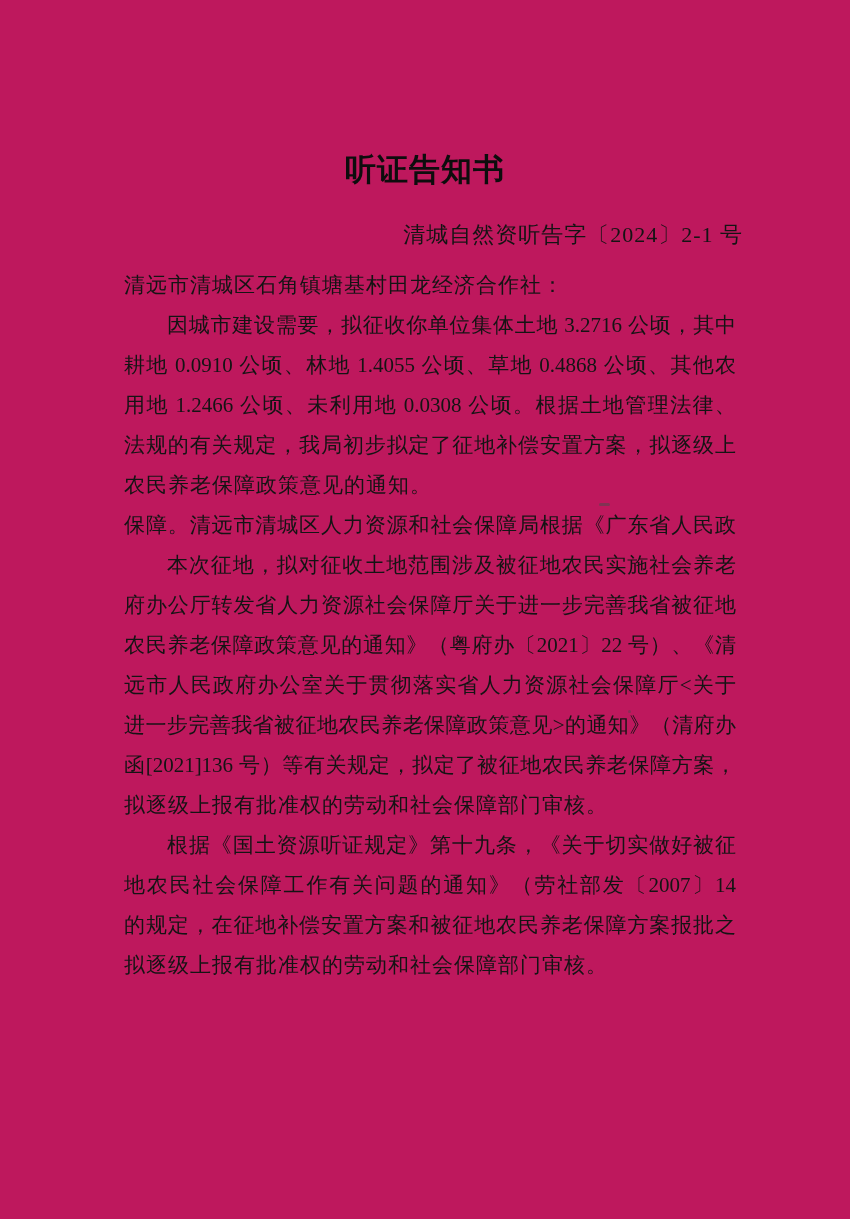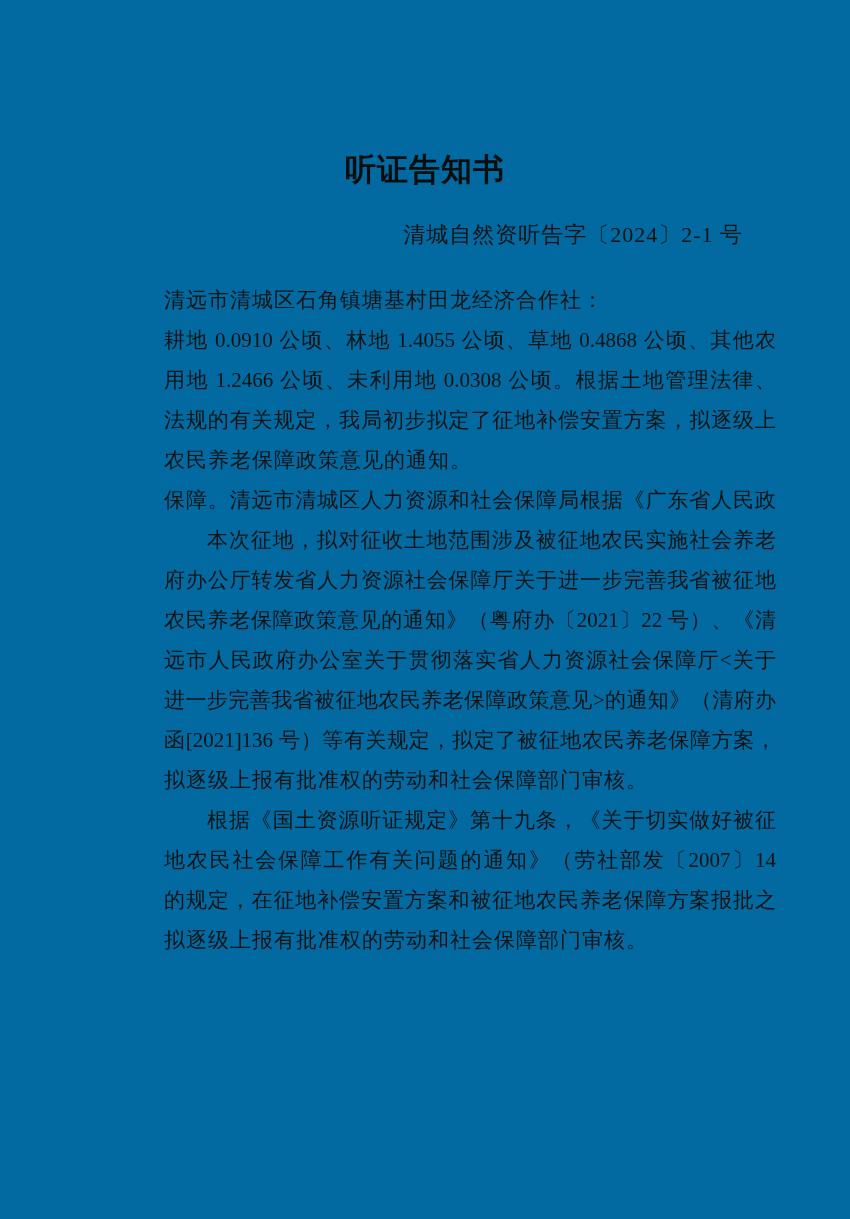--- a/index.html
+++ b/index.html
@@ -4,21 +4,21 @@
 <style>
   html, body {
     margin: 0;
     padding: 0;
     background: #ffffff;
   }
   .page {
     position: relative;
     width: 850px;
     height: 1219px;
-    background: #0369a1;
+    background: #be185d;
     color: #121212;
     font-family: "Liberation Serif", serif;
     overflow: hidden;
   }
   .title {
     position: absolute;
     top: 150px;
     left: 0;
     width: 100%;
     margin: 0;
@@ -35,24 +35,23 @@
     top: 219px;
     right: 107px;
     font-size: 22px;
     line-height: 32px;
     letter-spacing: 1px;
     color: #141414;
     white-space: nowrap;
   }
   .doc-body {
     position: absolute;
-    top: 280px;
+    top: 265px;
     left: 124px;
     width: 612px;
-    margin-left: 40px;
   }
   .line {
     height: 40px;
     line-height: 40px;
     font-size: 21px;
     color: #141414;
     overflow: hidden;
   }
   .line.fill {
     text-align: justify;
@@ -78,20 +77,21 @@
 <body>
 
 <div class="page">
 
   <h1 class="title">听证告知书</h1>
 
   <div class="doc-number">清城自然资听告字〔2024〕2-1 号</div>
 
   <div class="doc-body">
     <div class="line left">清远市清城区石角镇塘基村田龙经济合作社：</div>
+    <div class="line fill indent">因城市建设需要，拟征收你单位集体土地 3.2716 公顷，其中</div>
     <div class="line fill">耕地 0.0910 公顷、林地 1.4055 公顷、草地 0.4868 公顷、其他农</div>
     <div class="line fill">用地 1.2466 公顷、未利用地 0.0308 公顷。根据土地管理法律、</div>
     <div class="line fill">法规的有关规定，我局初步拟定了征地补偿安置方案，拟逐级上</div>
     <div class="line left">农民养老保障政策意见的通知。</div>
     <div class="line fill">保障。清远市清城区人力资源和社会保障局根据《广东省人民政</div>
     <div class="line fill indent">本次征地，拟对征收土地范围涉及被征地农民实施社会养老</div>
     <div class="line fill">府办公厅转发省人力资源社会保障厅关于进一步完善我省被征地</div>
     <div class="line fill">农民养老保障政策意见的通知》（粤府办〔2021〕22 号）、《清</div>
     <div class="line fill">远市人民政府办公室关于贯彻落实省人力资源社会保障厅&lt;关于</div>
     <div class="line fill">进一步完善我省被征地农民养老保障政策意见&gt;的通知》（清府办</div>

